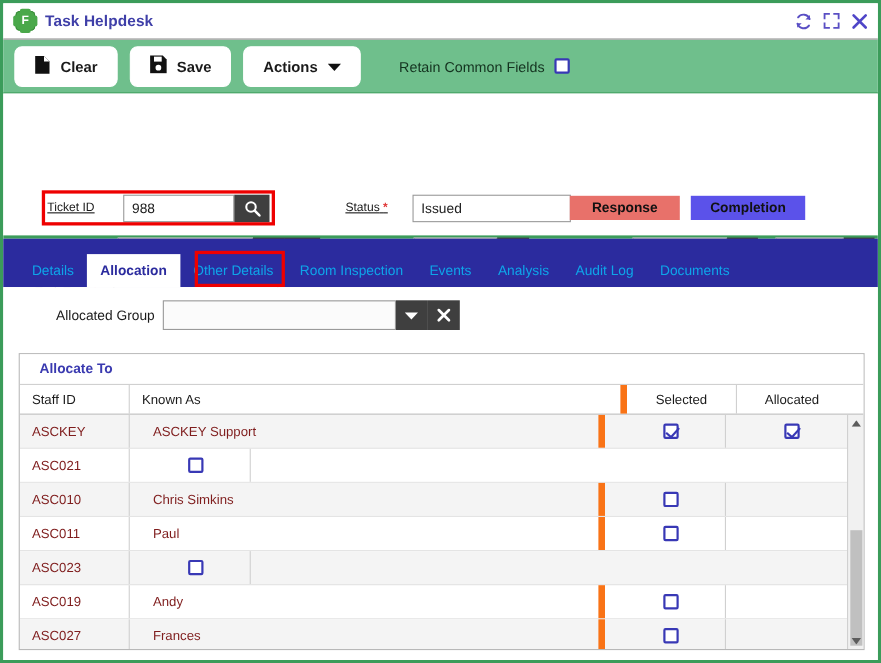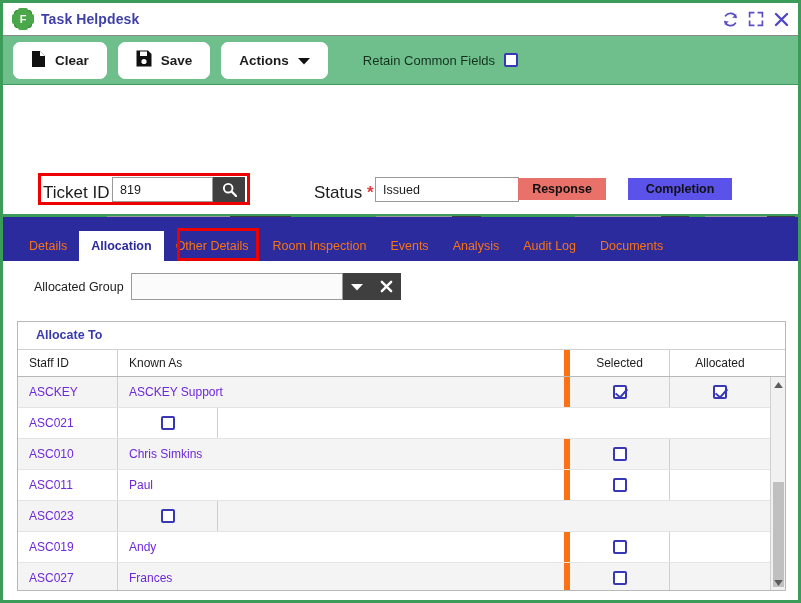--- a/index.html
+++ b/index.html
@@ -119,23 +119,24 @@
   }
   
   .formarea {
     position: relative;
     height: 132px;
     background: #ffffff;
     border-bottom: 3px solid #3b9c5a;
   }
   .fld-label {
     position: absolute;
-    font-size: 17px;
+    font-size: 11px;
     color: #1b1b1b;
     white-space: nowrap;
+    text-decoration: underline;
   }
   .req { color: #e03a3a; font-weight: bold; }
   .inp {
     position: absolute;
     background: #ffffff;
     border: 1px solid #9a9a9a;
     font-size: 12.5px;
     color: #1b1b1b;
     padding: 0 7px;
     display: flex; align-items: center;
@@ -181,21 +182,21 @@
     height: 44px;
     background: #2b2b9e;
     display: flex; align-items: flex-end;
     padding-left: 14px;
   }
   .tab {
     height: 30px;
     padding: 0 12px;
     display: flex; align-items: center;
     font-size: 12.5px;
-    color: #f97316;
+    color: #0ea5e9;
     cursor: pointer;
     white-space: nowrap;
     position: relative;
   }
   .tab.active {
     background: #ffffff;
     color: #2b2b9e;
     font-weight: bold;
   }
   .tab-redbox {
@@ -207,21 +208,21 @@
   .content {
     position: relative;
     height: calc(603px - 6px - 33px - 49px - 132px - 44px);
     background: #ffffff;
   }
   .agrow {
     display: flex; align-items: center;
     padding: 12px 0 0 31px;
     gap: 0;
   }
-  .aglabel { font-size: 12.5px; color: #1b1b1b; margin-right: 7px; }
+  .aglabel { font-size: 12.5px; color: #1b1b1b; margin-right: 7px; margin-left: 17px; }
   .agfield {
     width: 212px; height: 27px;
     border: 1px solid #9a9a9a;
     background: #fbfbfb;
   }
   .agbtn {
     width: 29px; height: 27px;
     background: #3f3f3f;
     display: flex; align-items: center; justify-content: center;
     cursor: pointer;
@@ -262,22 +263,23 @@
   .gridbody {
     flex: 1 1 auto;
     display: flex;
     overflow: hidden;
   }
   .rows { flex: 1 1 auto; }
   .grow {
     height: 31px;
     display: flex;
     font-size: 12px;
-    color: #6d28d9;
+    color: #7f1d1d;
     border-bottom: 1px solid #e4e4e4;
+    gap: 10px;
   }
   .grow.alt { background: #f4f4f4; }
   .gc { display: flex; align-items: center; padding-left: 11px; }
   .gc.ctr { justify-content: center; padding-left: 0; }
   .scrollbar {
     width: 15px;
     background: #f1f1f1;
     border-left: 1px solid #d0d0d0;
     position: relative;
     flex: 0 0 auto;
@@ -364,35 +366,35 @@
 
     <div class="retain">
       <span>Retain Common Fields</span>
       <span class="cbx"></span>
     </div>
   </div>
 
   <div class="formarea">
 
     <div class="fld-label" style="left:40px; top:98px;">Ticket ID</div>
-    <div class="inp" style="left:109px; top:92px; width:101px;">819</div>
+    <div class="inp" style="left:109px; top:92px; width:101px;">988</div>
     <div class="darkbtn" style="left:210px; top:92px; width:32px;">
       <svg width="15" height="15" viewBox="0 0 16 16">
         <circle cx="6.6" cy="6.6" r="4.6" fill="none" stroke="#ffffff" stroke-width="2"></circle>
         <path d="M10.2 10.2 L15 15" stroke="#ffffff" stroke-width="2.4" stroke-linecap="round"></path>
       </svg>
     </div>
     <div class="redbox" style="left:35px; top:88px; width:212px; height:32px;"></div>
 
     <div class="fld-label" style="left:311px; top:98px;">
       <span>Status</span> <span class="req">*</span>
     </div>
     <div class="inp" style="left:372px; top:92px; width:144px;">Issued</div>
 
-    <div class="pillbtn" style="left:515px; top:93px; width:88px; background:#e8716a;">Response</div>
+    <div class="pillbtn" style="left:515px; top:93px; width:100px; background:#e8716a;">Response</div>
     <div class="pillbtn" style="left:625px; top:93px; width:104px; background:#5b52ea;">Completion</div>
 
     <div class="fld-label" style="left:16px; top:137px;">
       <span>Reported By</span> <span class="req">*</span>
     </div>
     <div class="inp" style="left:104px; top:131px; width:123px;">ASCKEY Support</div>
     <div class="darkbtn" style="left:227px; top:131px; width:29px;">
       <svg width="13" height="13" viewBox="0 0 14 14">
         <path d="M2 2 L12 12 M12 2 L2 12" stroke="#ffffff" stroke-width="2.6" stroke-linecap="round"></path>
       </svg>

